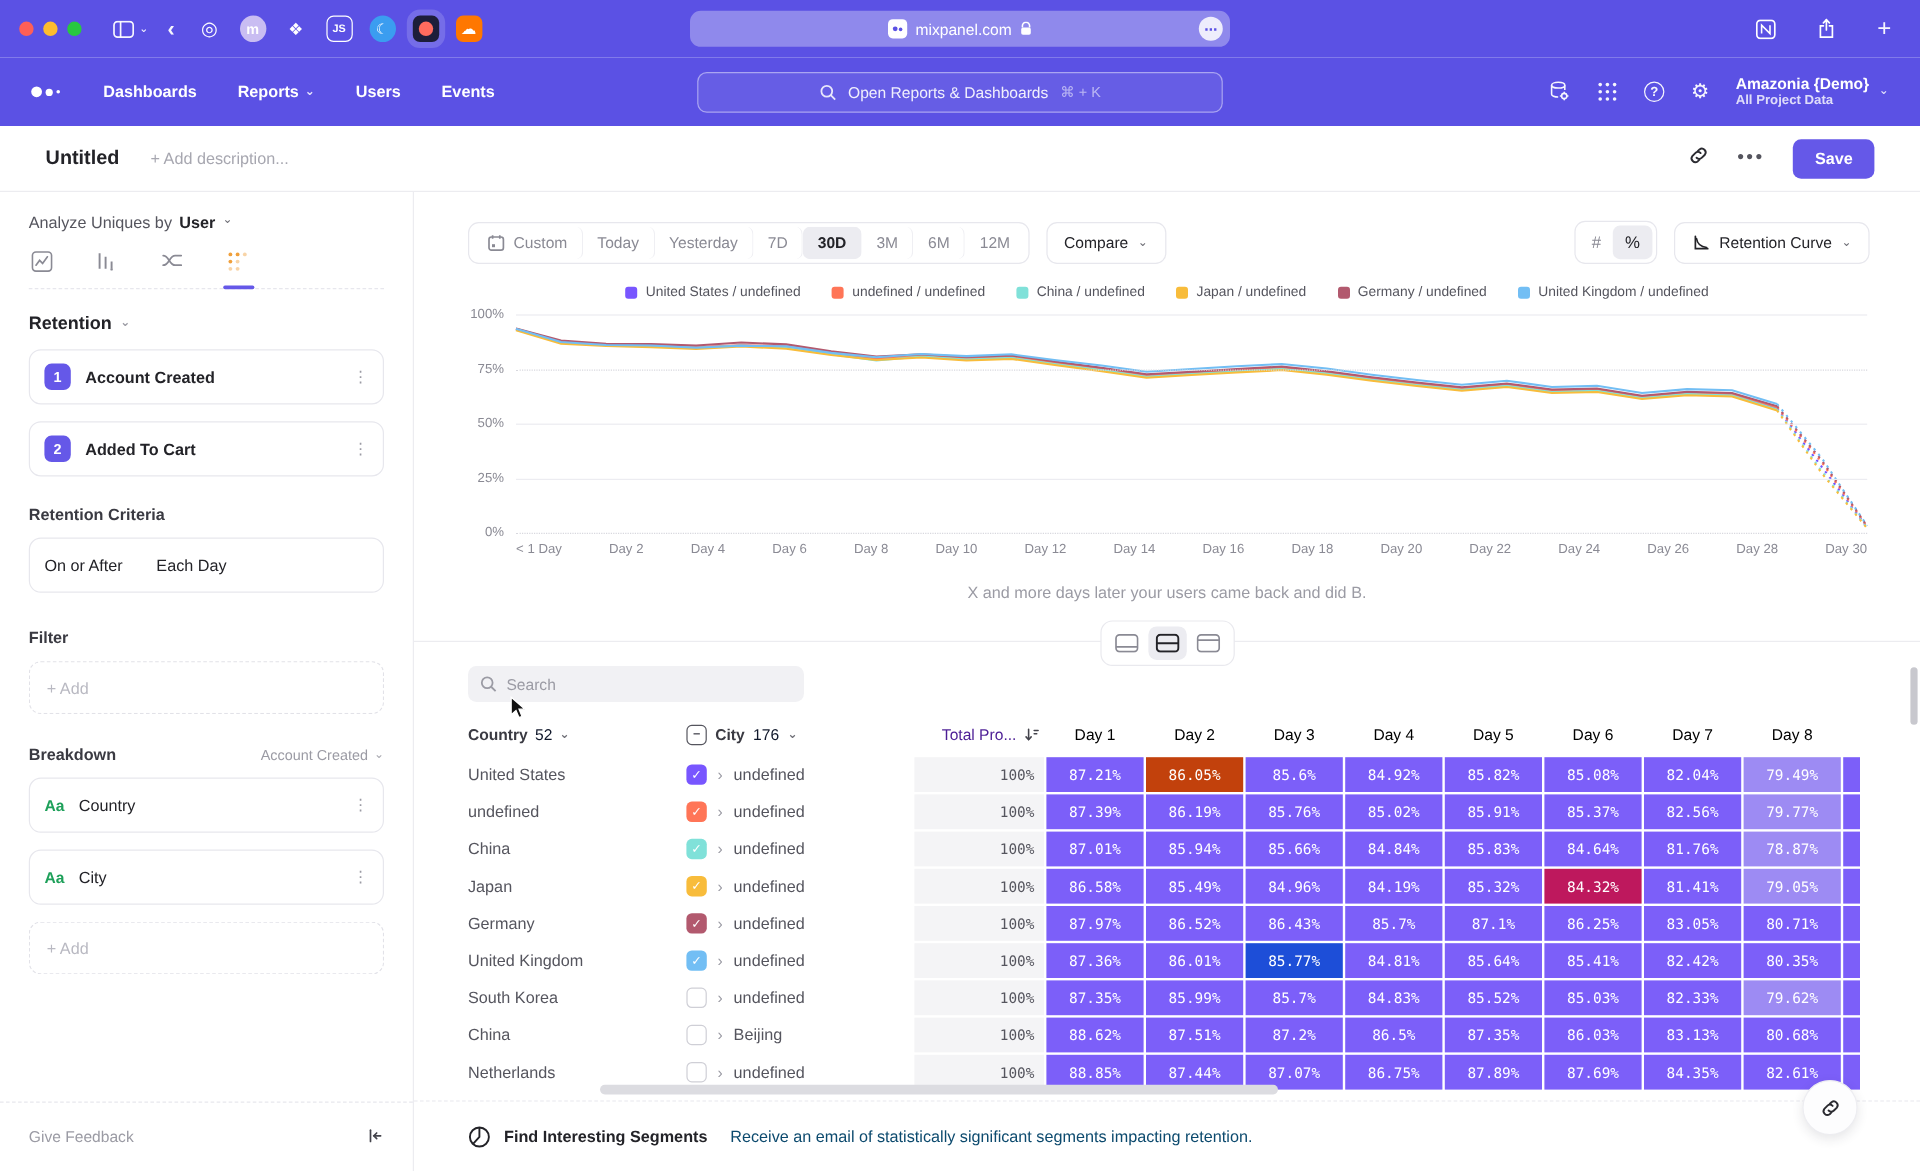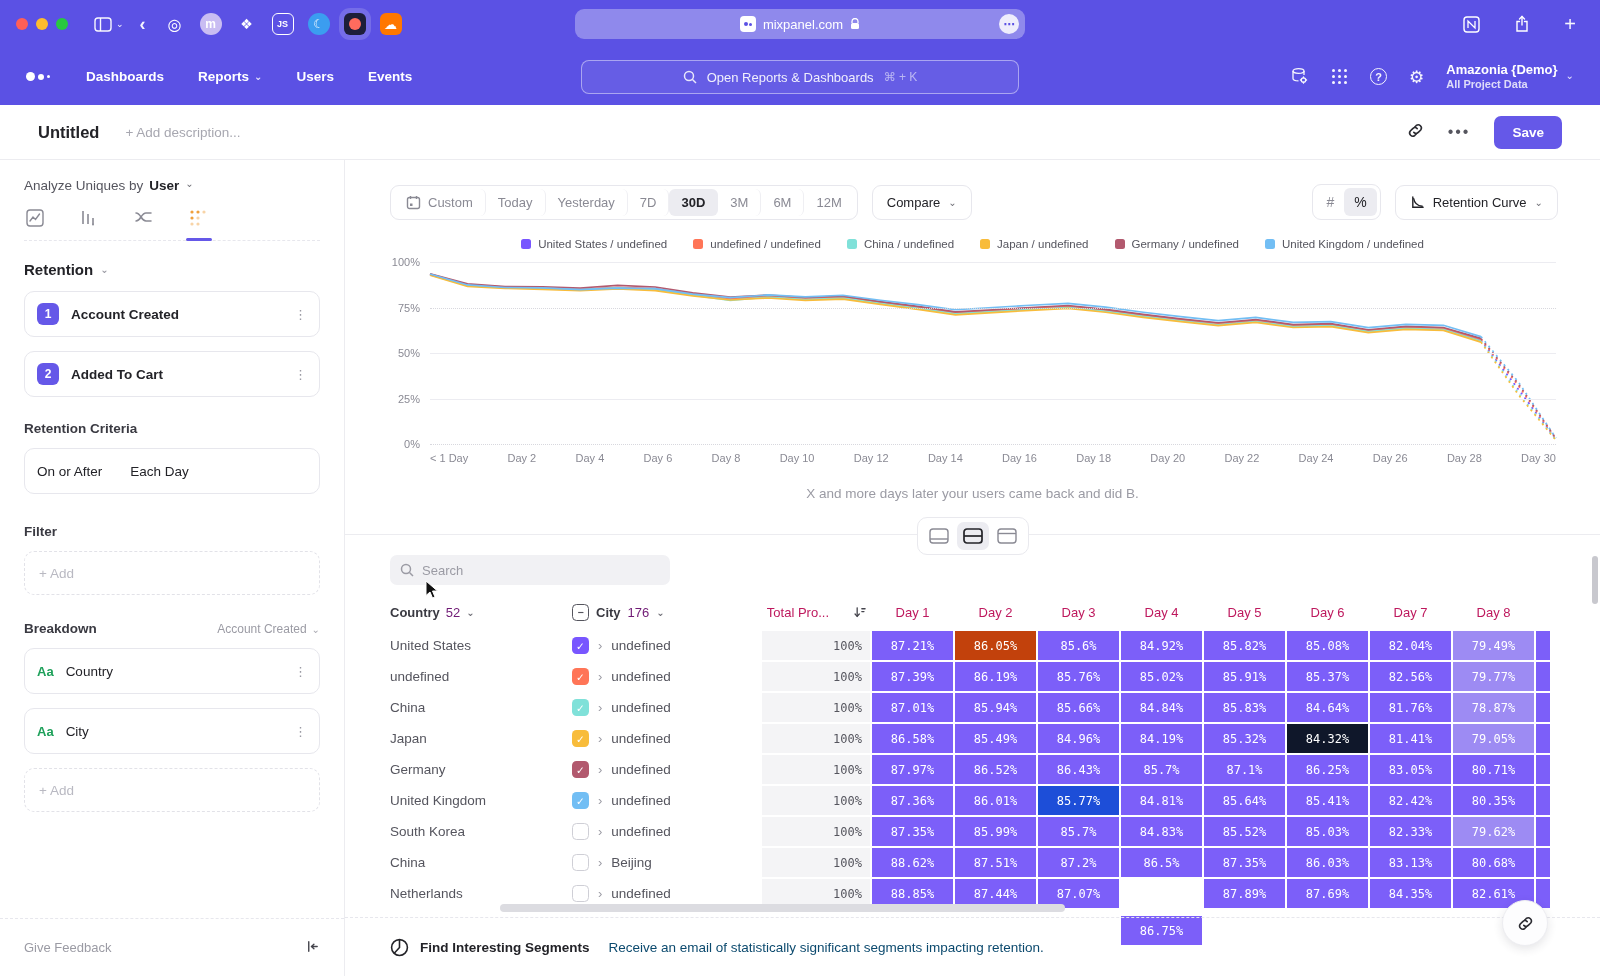--- a/index.html
+++ b/index.html
@@ -141,25 +141,25 @@
   .search-row { margin:20px 0 12px 45px; }
   .search-box { width:280px; height:30px; background:#f1f1f4; border-radius:7px; display:flex;
     align-items:center; gap:8px; padding:0 10px; color:#9b9ba4; }
   .search-box input { border:none; background:transparent; outline:none; font-size:13px;
     color:#232328; font-family:inherit; width:220px; }
   .search-box input::placeholder { color:#9b9ba4; }
 
   .tgrid { display:grid; grid-template-columns:180px 188px 108px repeat(8,81px) 14px;
     gap:2px; margin-left:45px; }
   .thead { margin-top:14px; margin-bottom:6px; }
-  .th { height:26px; display:flex; align-items:center; font-size:13px; color:#be185d; }
+  .th { height:26px; display:flex; align-items:center; font-size:13px; color:#000000; }
   .th.country { font-weight:bold; color:#3a3a42; gap:6px; }
-  .th .count { color:#701a75; font-weight:normal; }
+  .th .count { color:#0f172a; font-weight:normal; }
   .th.city { gap:7px; font-weight:bold; color:#3a3a42; }
-  .th.total { justify-content:flex-end; gap:24px; padding-right:4px; color:#be185d; }
+  .th.total { justify-content:flex-end; gap:6px; padding-right:4px; color:#4c1d95; }
   .th.day { justify-content:center; }
   .cb { width:17px; height:17px; border-radius:4.5px; display:flex; align-items:center;
     justify-content:center; color:#fff; font-size:10.5px; flex:none; }
   .cb.empty { background:#fff; border:1.4px solid #cfcfd6; }
   .cb.indet { background:#fff; border:1.4px solid #55555e; color:#55555e; font-weight:bold; }
   .cell { height:29px; display:flex; align-items:center; }
   .c-country { font-size:13.5px; color:#55555e; }
   .c-city { gap:9px; font-size:13.5px; color:#55555e; }
   .c-city .rchev { color:#9b9ba4; font-size:13px; }
   .c-total { background:#f4f4f6; justify-content:flex-end; padding-right:8px;
@@ -668,21 +668,21 @@
           <span class="cb" style="background: rgb(248, 188, 59);">✓</span>
           <span class="rchev">›</span>
           <span>undefined</span>
         </div>
         <div class="cell c-total">100%</div>
         <div class="cell c-day" style="background: rgb(124, 95, 249);">86.58%</div>
         <div class="cell c-day" style="background: rgb(124, 95, 249);">85.49%</div>
         <div class="cell c-day" style="background: rgb(124, 95, 249);">84.96%</div>
         <div class="cell c-day" style="background: rgb(124, 95, 249);">84.19%</div>
         <div class="cell c-day" style="background: rgb(124, 95, 249);">85.32%</div>
-        <div class="cell c-day" style="background: #0f172a;">84.32%</div>
+        <div class="cell c-day" style="background: #be185d;">84.32%</div>
         <div class="cell c-day" style="background: rgb(124, 95, 249);">81.41%</div>
         <div class="cell c-day" style="background: rgb(157, 139, 243);">79.05%</div>
         <div class="cell" style="background: rgb(124, 95, 249);"></div>
         <div class="cell c-country">Germany</div>
         <div class="cell c-city">
           <span class="cb" style="background: rgb(178, 89, 110);">✓</span>
           <span class="rchev">›</span>
           <span>undefined</span>
         </div>
         <div class="cell c-total">100%</div>
@@ -746,21 +746,21 @@
         <div class="cell c-country">Netherlands</div>
         <div class="cell c-city">
           <span class="cb empty"></span>
           <span class="rchev">›</span>
           <span>undefined</span>
         </div>
         <div class="cell c-total">100%</div>
         <div class="cell c-day" style="background: rgb(124, 95, 249);">88.85%</div>
         <div class="cell c-day" style="background: rgb(124, 95, 249);">87.44%</div>
         <div class="cell c-day" style="background: rgb(124, 95, 249);">87.07%</div>
-        <div class="cell c-day" style="background: rgb(124, 95, 249); margin-top: 37px;">86.75%</div>
+        <div class="cell c-day" style="background: rgb(124, 95, 249);">86.75%</div>
         <div class="cell c-day" style="background: rgb(124, 95, 249);">87.89%</div>
         <div class="cell c-day" style="background: rgb(124, 95, 249);">87.69%</div>
         <div class="cell c-day" style="background: rgb(124, 95, 249);">84.35%</div>
         <div class="cell c-day" style="background: rgb(124, 95, 249);">82.61%</div>
         <div class="cell" style="background: rgb(124, 95, 249);"></div>
       </div>
 
     <div class="h-scrollbar"></div>
 
     <div class="main-footer">

